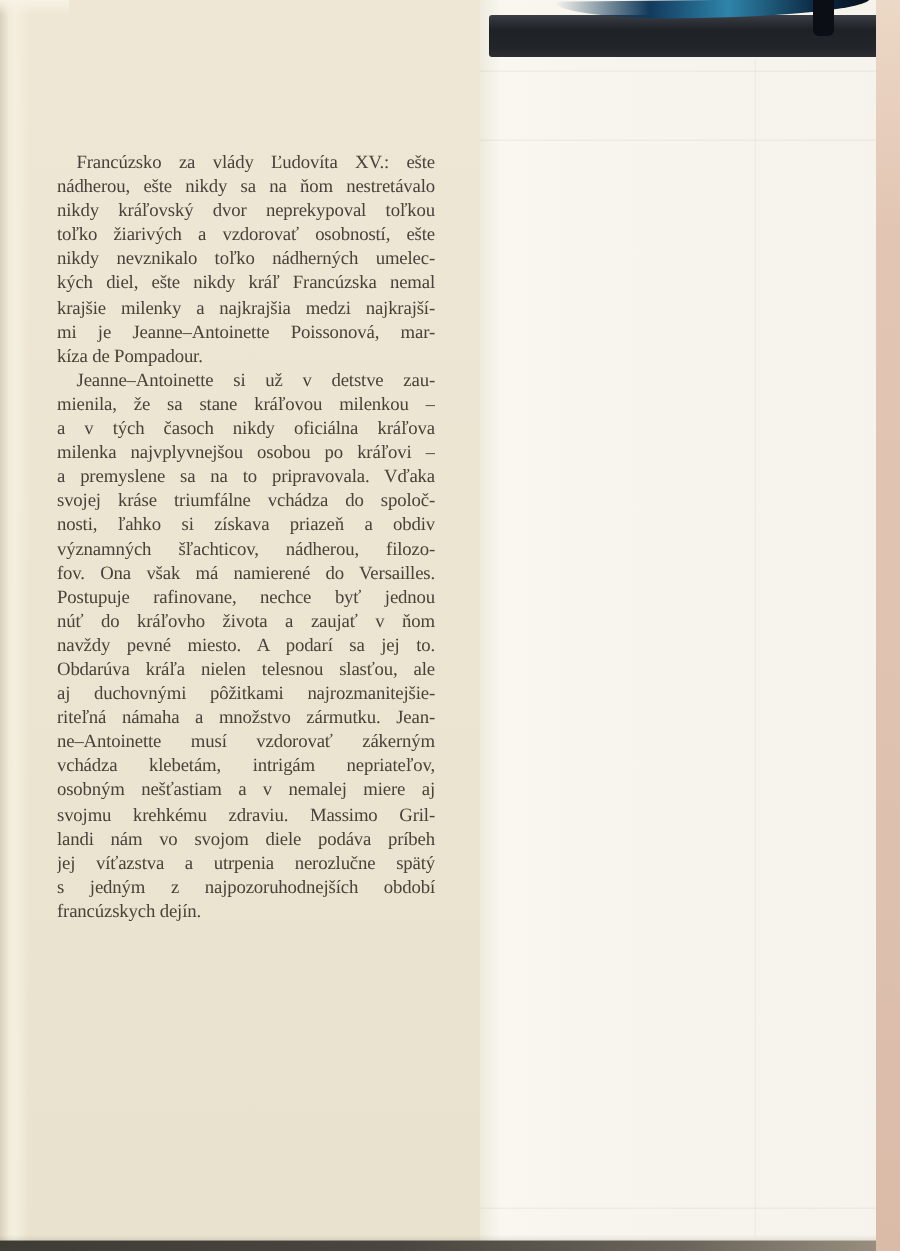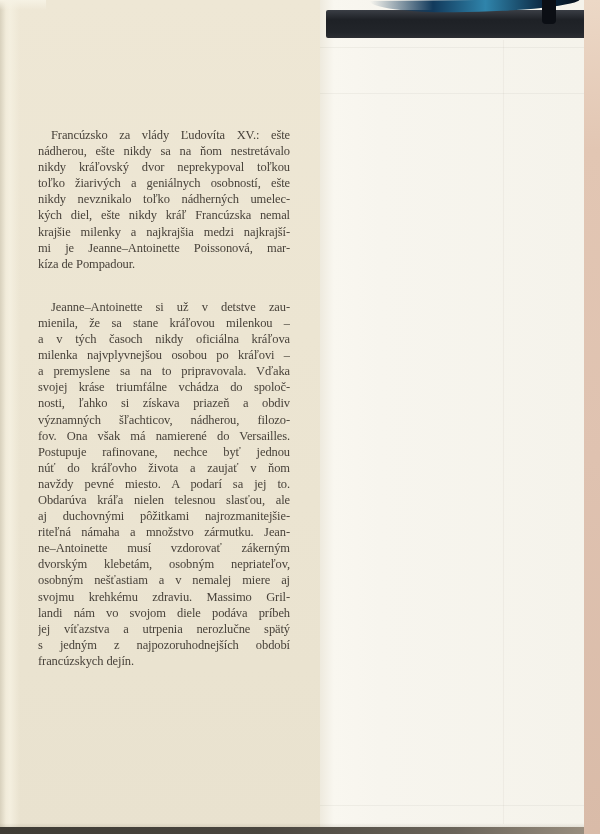--- a/index.html
+++ b/index.html
@@ -21,21 +21,21 @@
   .flap-crease{position:absolute;left:0;top:0;width:20px;height:834px;
         background:linear-gradient(90deg,#d8d1bd 0px,#f1ebda 6px,#f4efdf 10px,rgba(236,229,210,0) 20px);}
   .flap-corner{position:absolute;left:0;top:0;width:46px;height:10px;
         background:linear-gradient(180deg,#f6f2e4,rgba(236,229,210,0));}
 
   
   .flap-text{position:absolute;left:38px;top:100px;width:252px;color:var(--ink);
         font-size:12.5px;line-height:16.1px;letter-spacing:-0.1px;}
   .line{height:16.1px;text-align:justify;text-align-last:justify;
         white-space:nowrap;overflow:hidden;}
-  .line.first{padding-left:13px;margin-top:27px;}
+  .line.first{padding-left:13px;}
   .line.last{text-align-last:left;}
 
   
   .pages{position:absolute;left:320px;top:0;width:264px;height:834px;
         background:linear-gradient(90deg,#eeeade 0px,#f9f7f0 14px,#f7f5ee 60px,#f5f3eb 100%);}
   .page-line-h{position:absolute;left:0;right:0;height:1px;background:rgba(90,80,60,0.06);}
   .page-line-v{position:absolute;top:40px;bottom:10px;width:1px;background:rgba(90,80,60,0.05);}
 
   
   .cover-top{position:absolute;left:6px;top:10px;right:0;height:28px;
@@ -62,21 +62,21 @@
 
 <div class="scene">
 
   <div class="flap">
     <div class="flap-crease"></div>
     <div class="flap-corner"></div>
     <div class="flap-text">
         <div class="line first">Francúzsko za vlády Ľudovíta XV.: ešte</div>
         <div class="line">nádherou, ešte nikdy sa na ňom nestretávalo</div>
         <div class="line">nikdy kráľovský dvor neprekypoval toľkou</div>
-        <div class="line">toľko žiarivých a geniálnych osobností, ešte</div>
+        <div class="line">toľko žiarivých a vzdorovať osobností, ešte</div>
         <div class="line">nikdy nevznikalo toľko nádherných umelec-</div>
         <div class="line">kých diel, ešte nikdy kráľ Francúzska nemal</div>
         <div class="line">krajšie milenky a najkrajšia medzi najkrajší-</div>
         <div class="line">mi je Jeanne–Antoinette Poissonová, mar-</div>
         <div class="line last">kíza de Pompadour.</div>
         <div class="line first">Jeanne–Antoinette si už v detstve zau-</div>
         <div class="line">mienila, že sa stane kráľovou milenkou –</div>
         <div class="line">a v tých časoch nikdy oficiálna kráľova</div>
         <div class="line">milenka najvplyvnejšou osobou po kráľovi –</div>
         <div class="line">a premyslene sa na to pripravovala. Vďaka</div>
@@ -84,21 +84,21 @@
         <div class="line">nosti, ľahko si získava priazeň a obdiv</div>
         <div class="line">významných šľachticov, nádherou, filozo-</div>
         <div class="line">fov. Ona však má namierené do Versailles.</div>
         <div class="line">Postupuje rafinovane, nechce byť jednou</div>
         <div class="line">núť do kráľovho života a zaujať v ňom</div>
         <div class="line">navždy pevné miesto. A podarí sa jej to.</div>
         <div class="line">Obdarúva kráľa nielen telesnou slasťou, ale</div>
         <div class="line">aj duchovnými pôžitkami najrozmanitejšie-</div>
         <div class="line">riteľná námaha a množstvo zármutku. Jean-</div>
         <div class="line">ne–Antoinette musí vzdorovať zákerným</div>
-        <div class="line">dvorským klebetám, osobným nepriateľov,</div>
+        <div class="line">vchádza klebetám, intrigám nepriateľov,</div>
         <div class="line">osobným nešťastiam a v nemalej miere aj</div>
         <div class="line">svojmu krehkému zdraviu. Massimo Gril-</div>
         <div class="line">landi nám vo svojom diele podáva príbeh</div>
         <div class="line">jej víťazstva a utrpenia nerozlučne spätý</div>
         <div class="line">s jedným z najpozoruhodnejších období</div>
         <div class="line last">francúzskych dejín.</div>
       </div>
   </div>
 
   <div class="pages">

